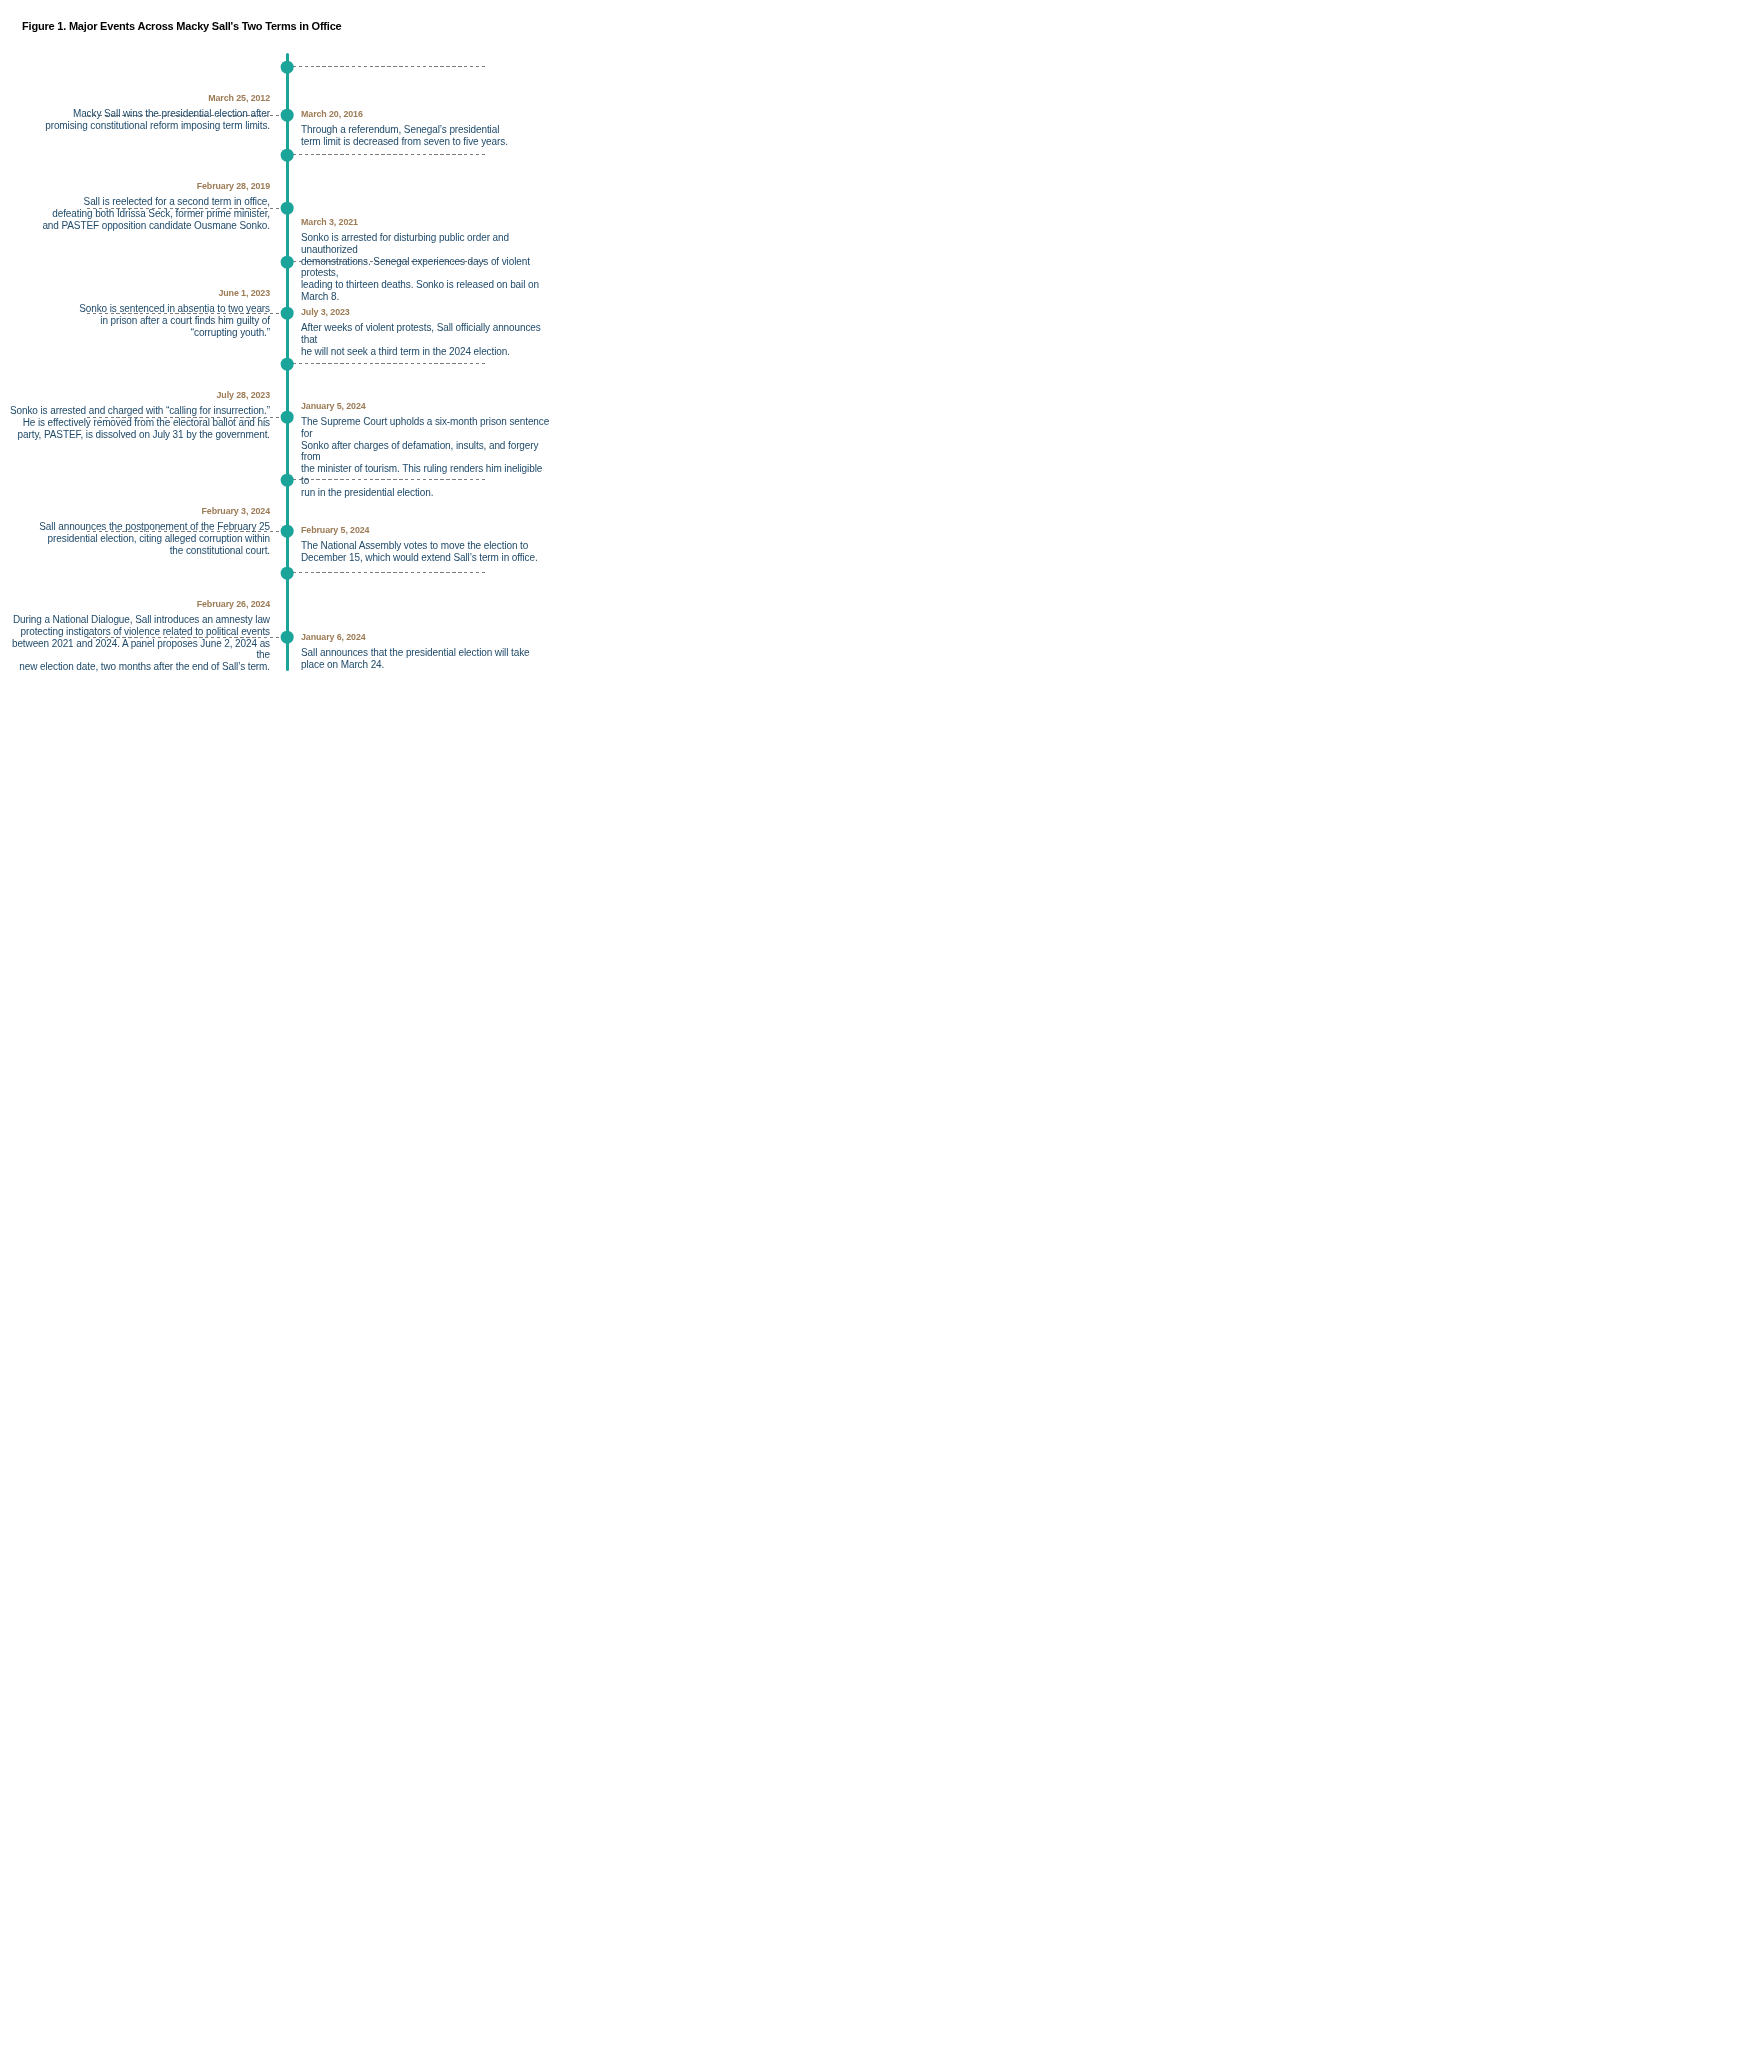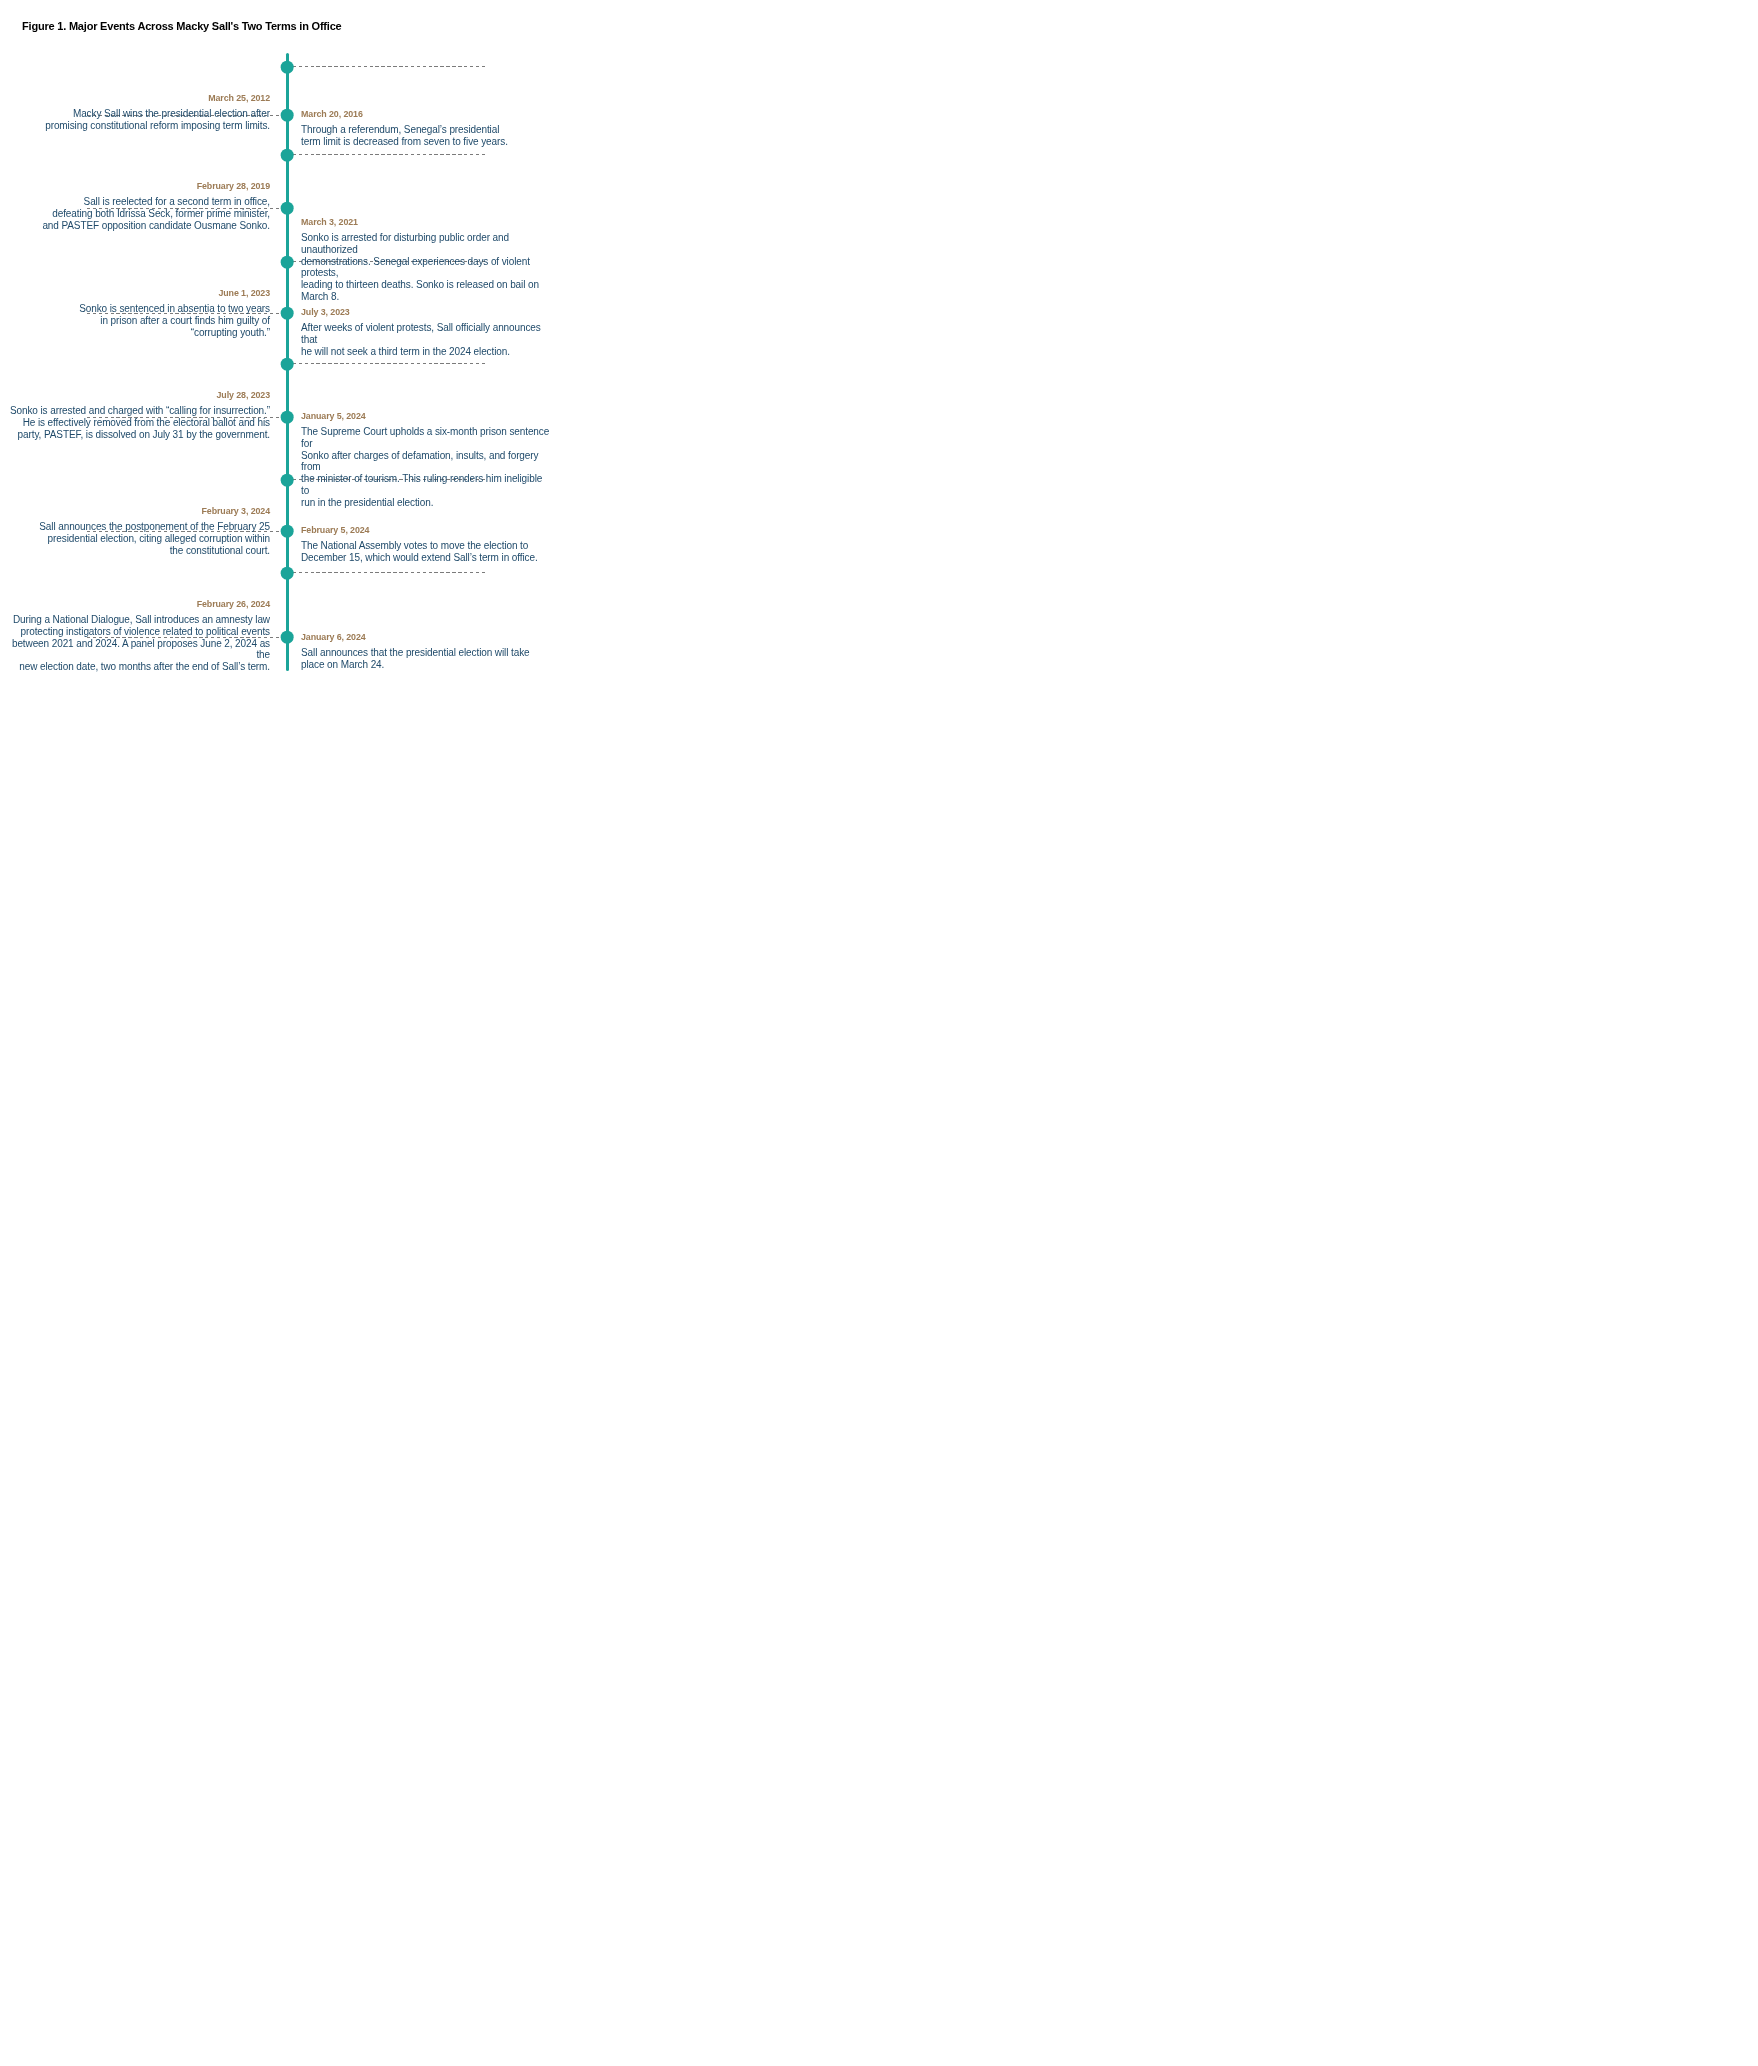--- a/index.html
+++ b/index.html
@@ -145,21 +145,21 @@
     <div class="text" style="top: 357px; padding-left: 17px;">
       <div class="date">July 28, 2023</div>
       <div class="desc">Sonko is arrested and charged with “calling for insurrection.”
 He is effectively removed from the electoral ballot and his
 party, PASTEF, is dissolved on July 31 by the government.</div>
     </div>
   </div>
       <div class="event right">
     <div class="dash" style="top: 417px; left: 87px; width: 200px;"></div>
     <div class="node" style="top: 417px;"></div>
-    <div class="text" style="top: 410px;">
+    <div class="text" style="top: 400px;">
       <div class="date">January 5, 2024</div>
       <div class="desc">The Supreme Court upholds a six-month prison sentence for
 Sonko after charges of defamation, insults, and forgery from
 the minister of tourism. This ruling renders him ineligible to
 run in the presidential election.</div>
     </div>
   </div>
       <div class="event left">
     <div class="dash" style="top: 479px; left: 287px; width: 198px;"></div>
     <div class="node" style="top: 480px;"></div>

